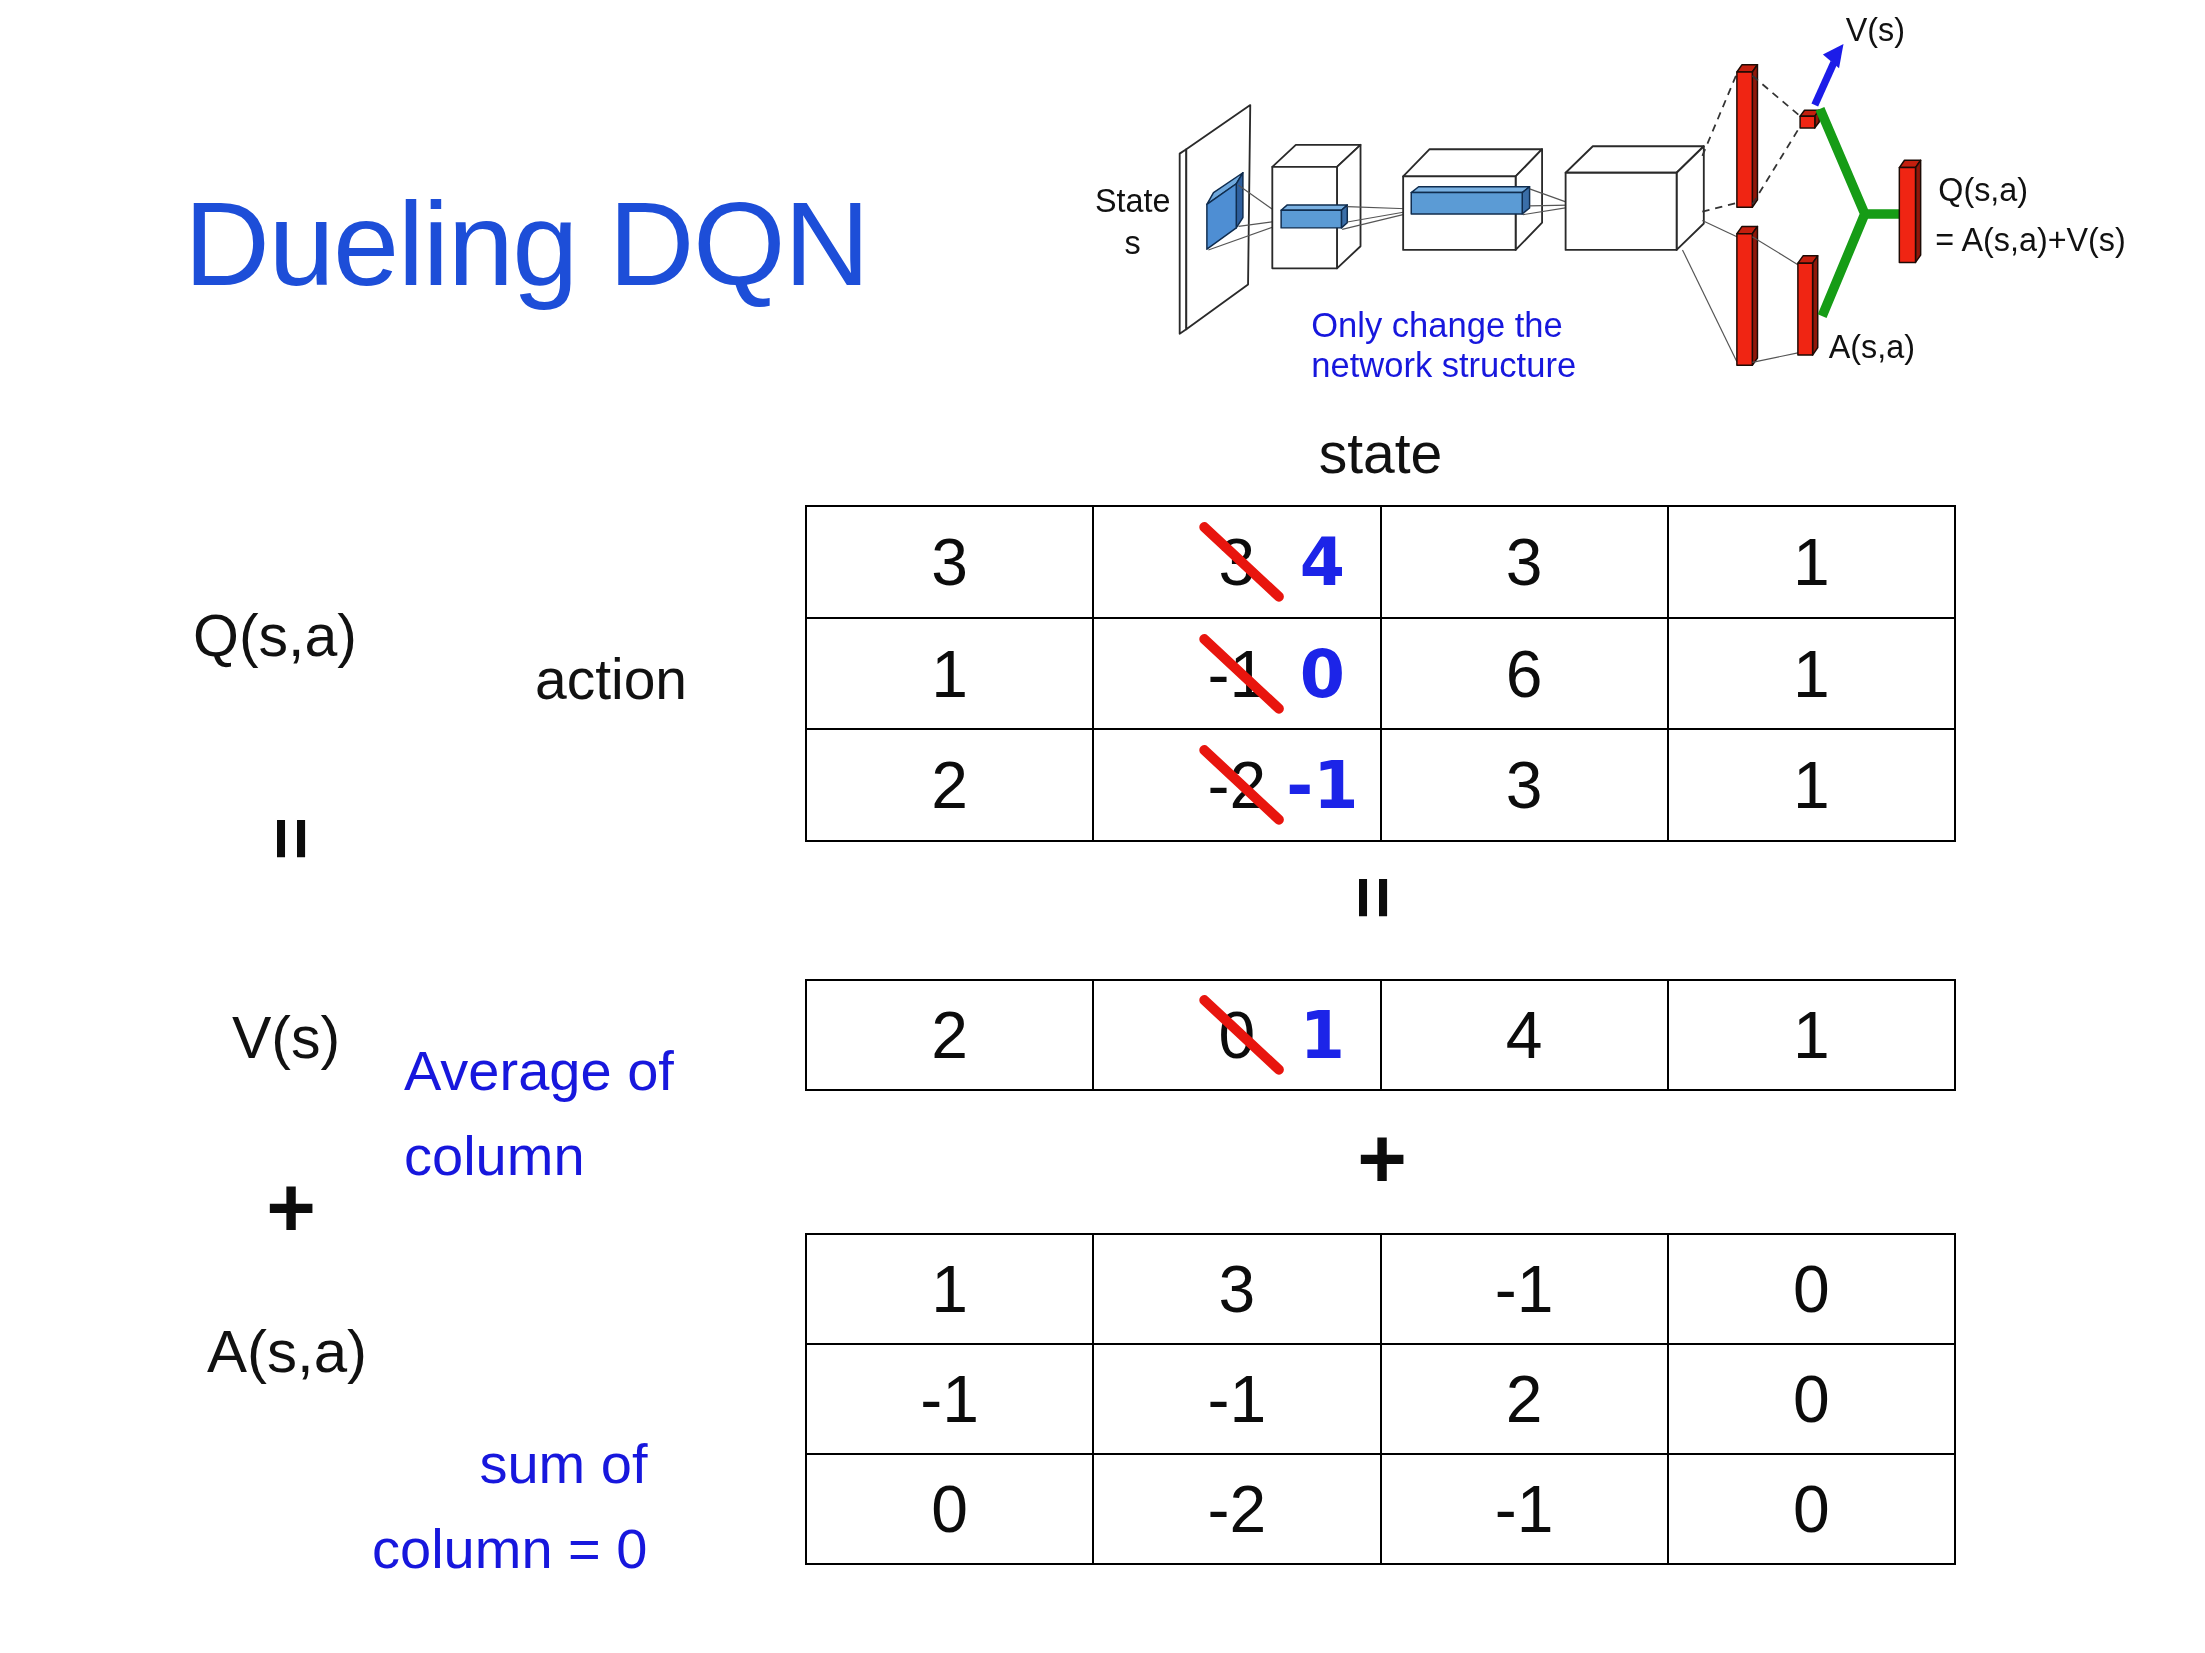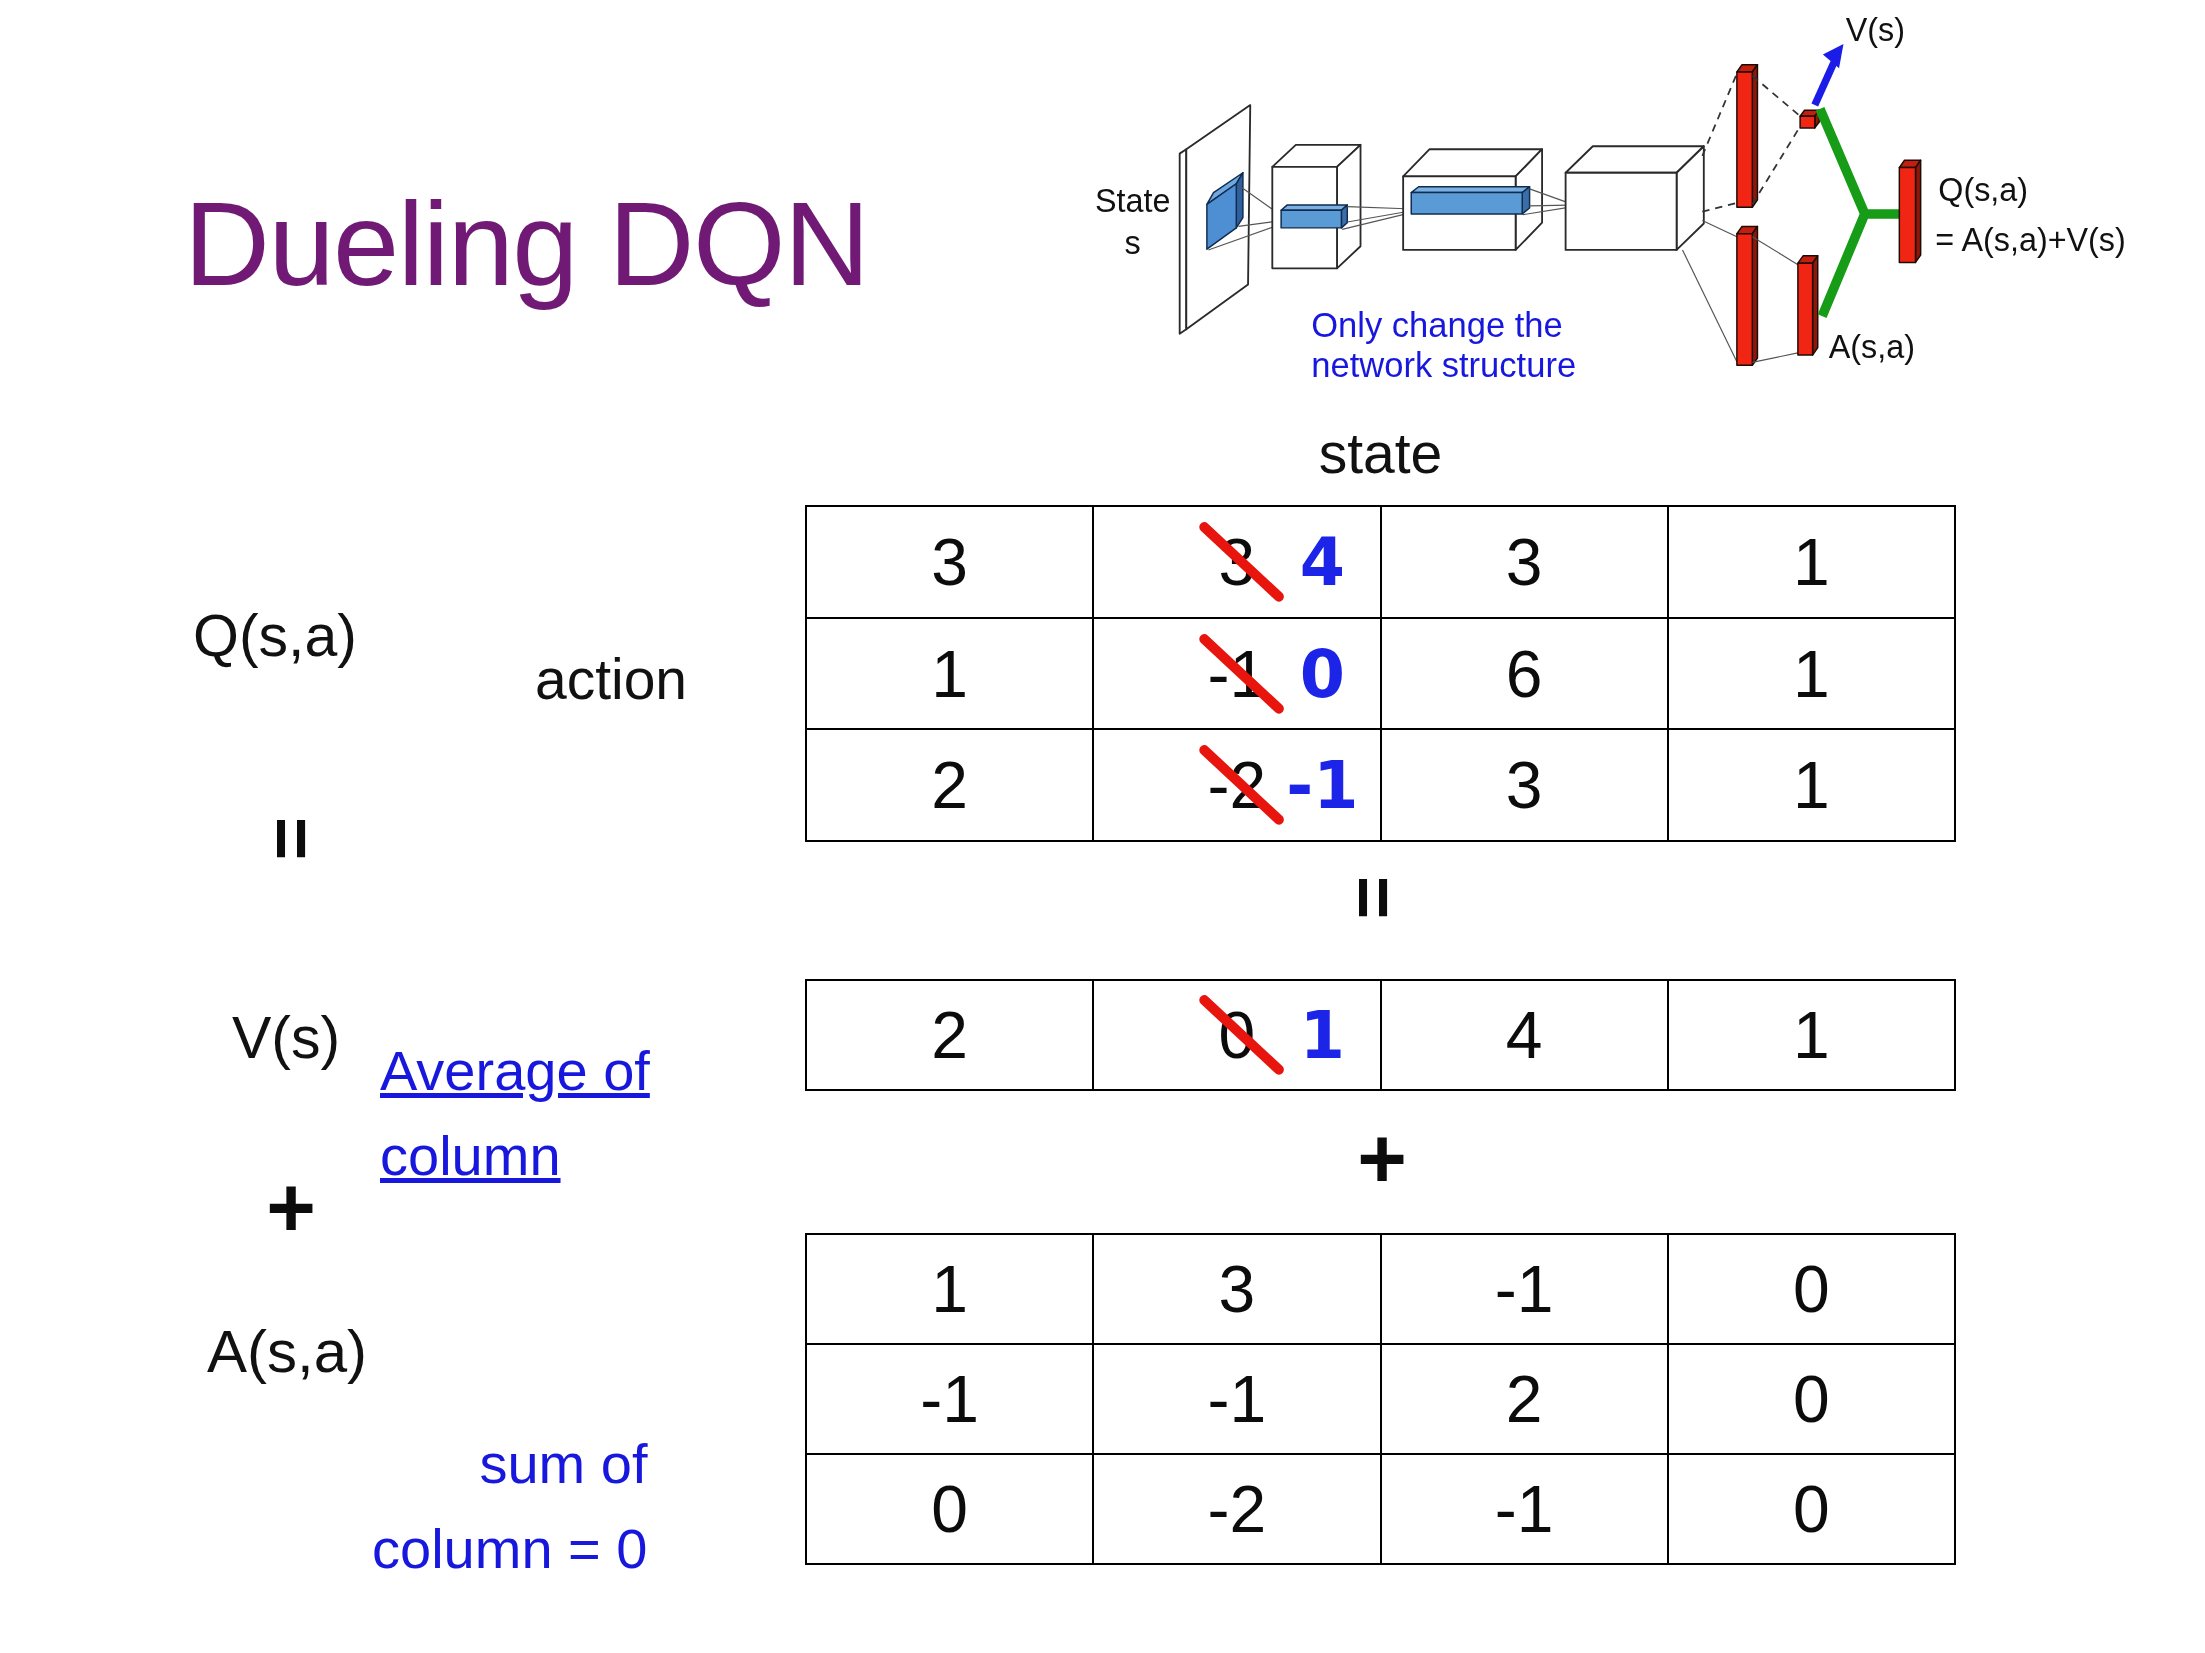--- a/index.html
+++ b/index.html
@@ -2,21 +2,21 @@
 <html style="font-size:11.8px"><head>
 <meta charset="utf-8">
 <style>
   html,body{margin:0;padding:0;background:#fff;}
   body{width:2205px;height:1654px;position:relative;overflow:hidden;
        font-family:"Liberation Sans",sans-serif;color:#0e0e0e;}
 
   .abs{position:absolute;}
 
   
-  #title{left:184px;top:175px;font-size:119px;font-weight:400;color:#701a75;
+  #title{left:184px;top:175px;font-size:119px;font-weight:400;color:#1d4ed8;
          letter-spacing:-1.5px;white-space:nowrap;}
 
   
   .tbl{position:absolute;border:2.9px solid #000;background:#fff;
        display:flex;flex-direction:column;box-sizing:border-box;}
   .trow{flex:1;display:flex;border-bottom:2.9px solid #000;}
   .trow:last-child{border-bottom:none;}
   .cell{flex:1;position:relative;display:flex;align-items:center;justify-content:center;
         border-right:2.2px solid #000;}
   .cell:last-child{border-right:none;}
@@ -43,21 +43,21 @@
           font-size:74px;font-weight:bold;color:#0c0c0c;transform:rotate(90deg);line-height:1;}
   #eq-left{left:251px;top:798px;}
   #eq-mid{left:1333px;top:857px;}
 
   .plus{position:absolute;width:88px;height:88px;display:flex;align-items:center;justify-content:center;
         font-size:85px;font-weight:600;color:#0c0c0c;line-height:1;}
   #plus-left{left:247px;top:1163px;}
   #plus-mid{left:1338px;top:1114px;}
 
   .blue-note{position:absolute;color:#1717dd;font-size:56px;line-height:1.51;white-space:pre-line;}
-  #avg-note{left:380px;top:1029px;text-decoration:underline;}
+  #avg-note{left:404px;top:1029px;}
   #sum-note{left:372px;top:1422px;text-align:right;}
 
   
   #net-svg{position:absolute;left:1059px;top:0;}
   .wire{fill:#fff;stroke:#2a2a2a;stroke-width:2.5;stroke-linejoin:round;}
   .thin{stroke:#555;stroke-width:1.6;fill:none;}
   .dash{stroke:#333;stroke-width:2.4;fill:none;stroke-dasharray:10 8;}
   .bluf{stroke:#0f2c4e;stroke-width:2;stroke-linejoin:round;}
   .redf{stroke:#1c0b05;stroke-width:2;stroke-linejoin:round;}
   .ntxt{font-family:"Liberation Sans",sans-serif;font-size:44px;fill:#111;}

